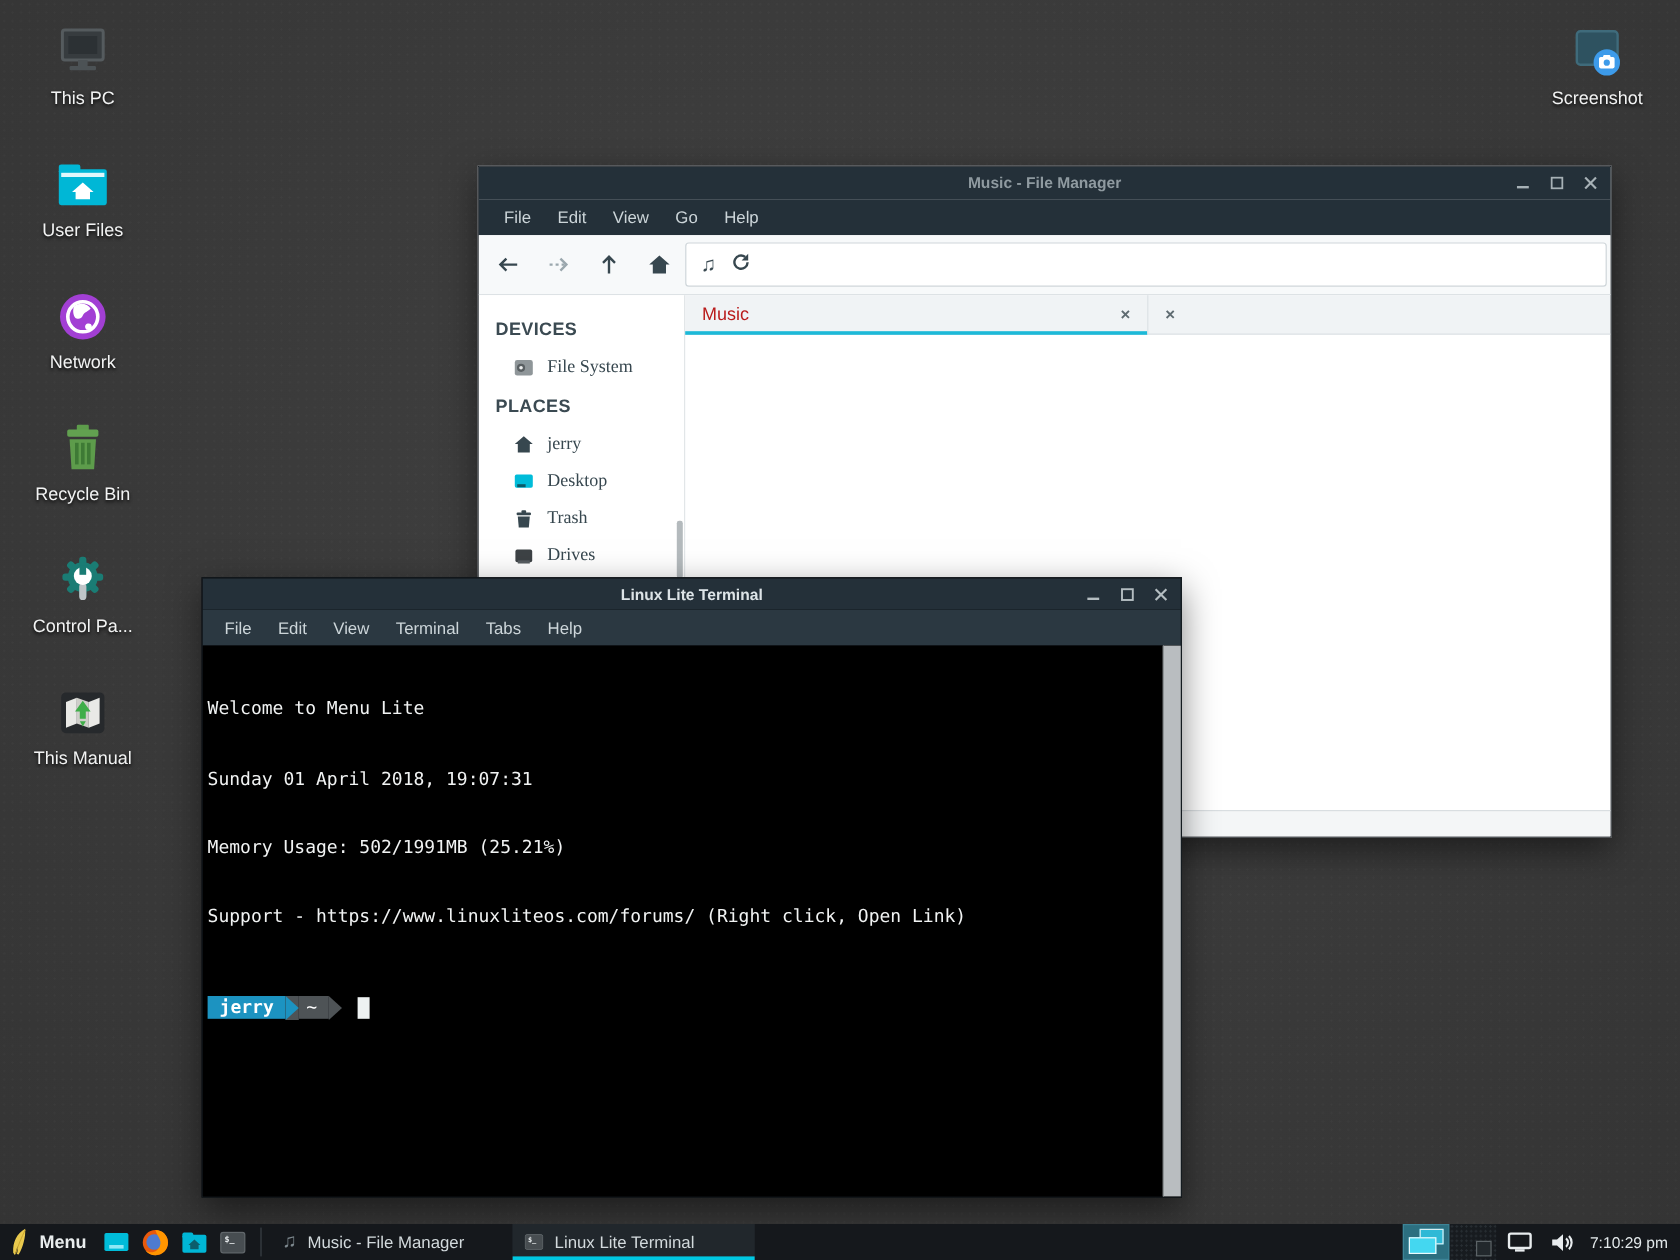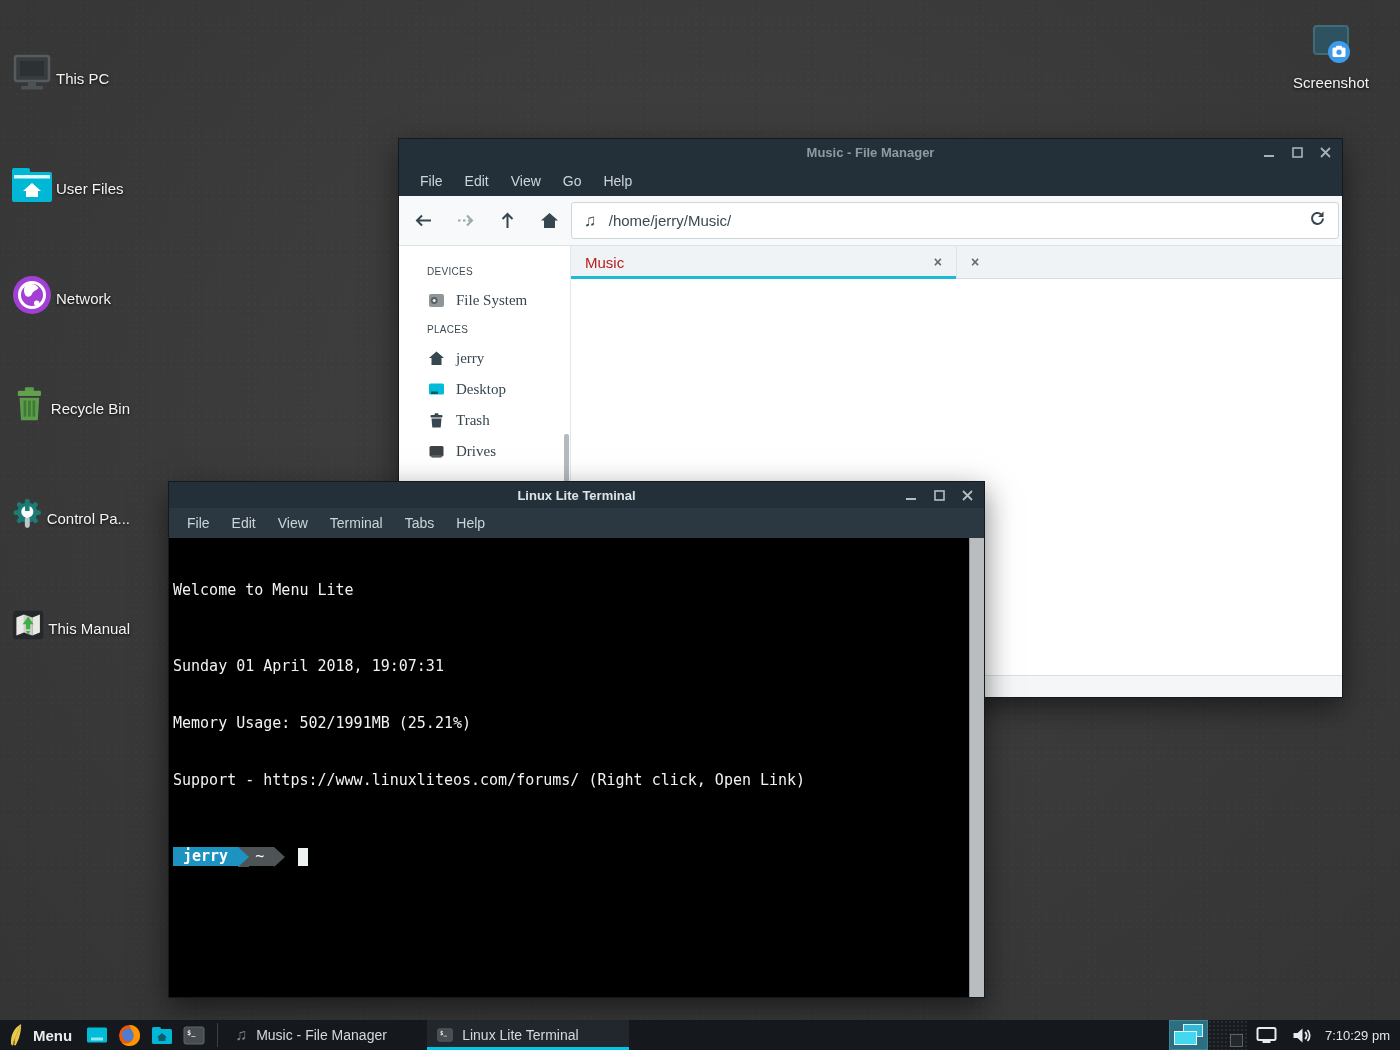--- a/index.html
+++ b/index.html
@@ -13,21 +13,21 @@
     position:absolute; inset:0;
     background:
       radial-gradient(ellipse at 50% 40%, rgba(255,255,255,0.03), rgba(0,0,0,0.12)),
       radial-gradient(rgba(255,255,255,0.025) 1px, transparent 1px),
       #3b3b3b;
     background-size:auto, 7px 7px, auto;
   }
 
   
   .desk-icons { position:absolute; left:8px; top:20px; width:122px; display:flex; flex-direction:column; }
-  .desk-item { height:110px; display:flex; flex-direction:row; align-items:center; cursor:default; }
+  .desk-item { height:110px; display:flex; flex-direction:column; align-items:center; cursor:default; }
   .desk-item .ic { width:48px; height:48px; }
   .desk-item .lbl {
     margin-top:6px; font-size:15px; color:#f2f3f3;
     text-shadow:0 1px 3px rgba(0,0,0,0.9); white-space:nowrap;
   }
   .desk-item-screenshot { position:absolute; left:1271px; top:20px; width:120px; height:110px;
     display:flex; flex-direction:column; align-items:center; }
 
   
   .window { position:absolute; display:flex; flex-direction:column;
@@ -48,21 +48,21 @@
     display:flex; align-items:center; flex:none; }
   .navbtns { width:172px; flex:none; display:flex; align-items:center; padding-left:13px; gap:19px; }
   .navbtn { width:23px; height:23px; display:flex; align-items:center; justify-content:center; cursor:pointer; }
   .pathbar { flex:1; height:37px; margin-right:3px; background:#fff; border:1px solid #cfd6da;
     border-radius:3px; display:flex; align-items:center; padding:0 12px; gap:12px; }
   .pathbar .note { font-size:17px; color:#3a4a52; }
   .pathbar .ptext { font-size:15px; color:#3a4a52; flex:1; }
   .fm-body { flex:1; display:flex; min-height:0; }
   .fm-side { width:172px; flex:none; background:#fff; border-right:1px solid #e2e6e8;
     padding-top:12px; position:relative; }
-  .side-head { font-size:10px; font-weight:normal; color:#3b4a52; padding:8px 0 8px 28px; letter-spacing:0.3px; }
+  .side-head { font-size:15px; font-weight:bold; color:#3b4a52; padding:8px 0 8px 14px; letter-spacing:0.3px; }
   .side-row { display:flex; align-items:center; gap:11px; padding-left:29px; height:31px; font-size:15px; color:#37474f; cursor:pointer;font-family:Liberation Serif, serif; }
   .side-row .sic { width:17px; height:17px; flex:none; }
   .side-scroll { position:absolute; right:1px; top:188px; width:5px; height:48px; background:#b4babd; border-radius:2px; }
   .fm-main { flex:1; display:flex; flex-direction:column; min-width:0; }
   .tabbar { height:33px; background:#f0f3f5; border-bottom:1px solid #d8dde0; display:flex; flex:none; }
   .tab { flex:1; display:flex; align-items:center; position:relative; padding:0 14px; cursor:pointer; }
   .tab .tlabel { font-size:15px; flex:1; }
   .tab.active .tlabel { color:#b91c1c; }
   .tab.inactive .tlabel { color:#93a2aa; }
   .tab .tclose { font-size:14px; color:#5f6b71; font-weight:bold; cursor:pointer; }
@@ -73,21 +73,21 @@
 
   
   #term { left:168px; top:481px; width:817px; height:517px; z-index:20; background:#000; }
   #term .titlebar { height:26px; }
   #term .titlebar .title { color:#dde4e7; }
   #term .menubar { height:30px; padding-left:7px; }
   .term-body { flex:1; position:relative; background:#000; min-height:0; }
   .term-text { position:absolute; left:4px; top:5px; right:20px;
     font-family:"DejaVu Sans Mono", monospace; font-size:15px; line-height:19px; color:#f1f3f3; white-space:pre; }
   .tline { height:19px; }
-  .tline.gap { margin-top:19px; }
+  .tline.gap { margin-top:2px; }
   .term-scroll { position:absolute; right:0; top:0; bottom:0; width:15px; background:#b9bdc0; border-left:1px solid #8f9496; }
   .promptrow { display:flex; align-items:center; height:19px; margin-top:19px;
     font-family:"DejaVu Sans Mono", monospace; font-size:15px; }
   .pl-seg { display:flex; align-items:center; height:19px; padding:0 10px; color:#fff; }
   .pl-user { background:#1c93c1; font-weight:bold; }
   .pl-dir  { background:#4e5356; padding-left:6px; }
   .pl-tri { width:0; height:0; border-top:10px solid transparent; border-bottom:10px solid transparent; }
   .pl-tri.t1 { border-left:11px solid #1c93c1; background:#4e5356; }
   .pl-tri.t2 { border-left:11px solid #4e5356; }
   .cursor { width:10px; height:18px; background:#eef2f2; margin-left:13px; }
@@ -257,21 +257,20 @@
           </svg>
       </div>
       <div class="navbtn">
         <svg width="19" height="19" viewBox="0 0 19 19">
             <path d="M9.5 2 L18 9.5 H15 V17 H4 V9.5 H1 Z" fill="#37474f"></path>
           </svg>
       </div>
     </div>
     <div class="pathbar">
       <span class="note">♫</span>
-      <span class="ptext">/home/jerry/Music/</span>
       <span>
         <svg width="17" height="17" viewBox="0 0 17 17">
             <path d="M14 8.5 a5.5 5.5 0 1 1 -2 -4.3" stroke="#37474f" stroke-width="2" fill="none"></path>
             <path d="M14.5 1.5 V7 H9 Z" fill="#37474f"></path>
           </svg>
       </span>
     </div>
   </div>
   <div class="fm-body">
     <div class="fm-side">

